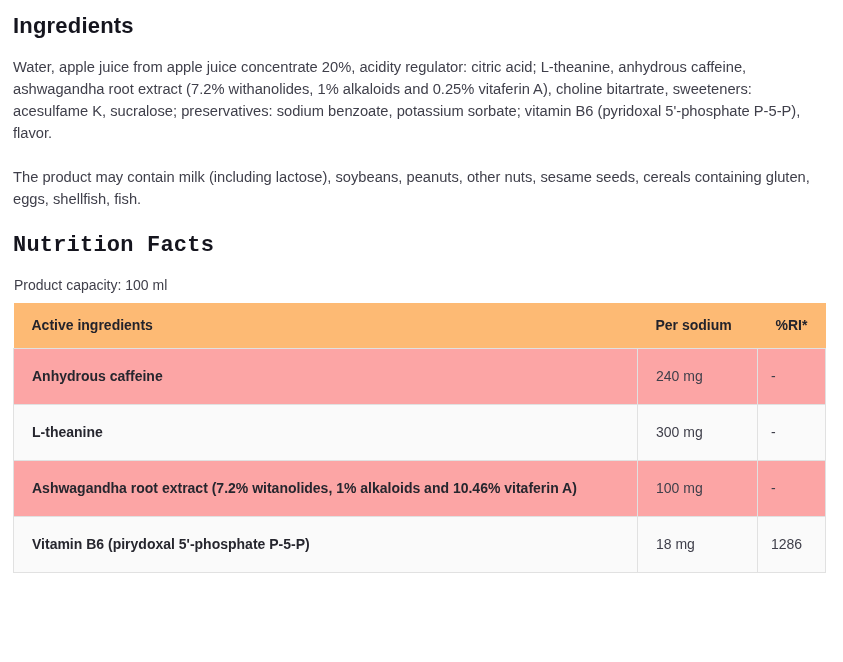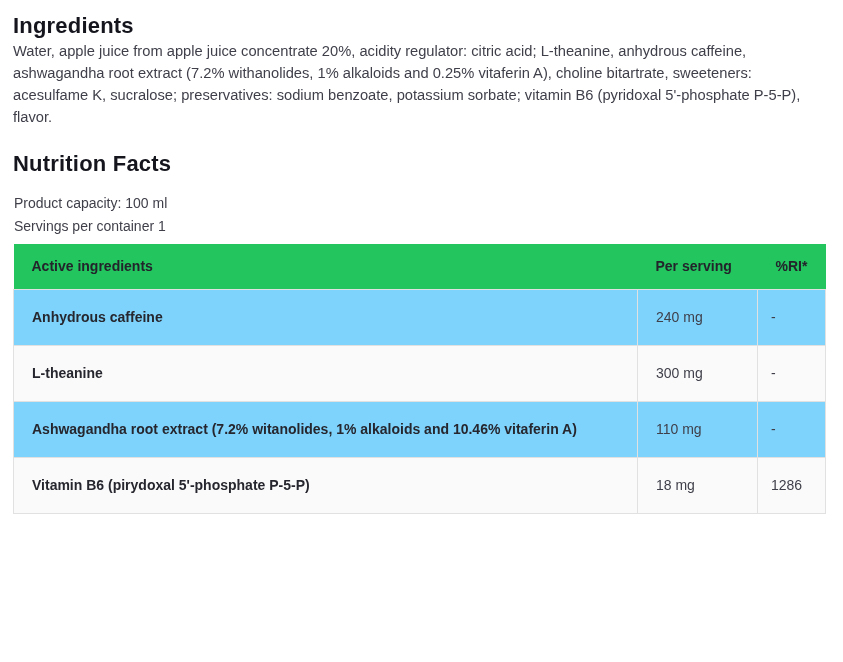--- a/index.html
+++ b/index.html
@@ -13,22 +13,22 @@
   }
   .page { padding: 12px 17px 0 13px; }
 
   .section-title {
     font-size: 22px;
     font-weight: 700;
     color: #15151e;
     letter-spacing: 0.2px;
     line-height: 28px;
   }
-  .section-title.first { }
-  .section-title.second { margin-top: 17px; margin-bottom: 14px; }
+  .section-title.first { margin-bottom: 16px; }
+  .section-title.second { margin-top: 17px; margin-bottom: 14px; font-family: Liberation Mono, monospace; }
 
   .body-text {
     font-size: 14.7px;
     line-height: 22px;
     color: #3f3f4a;
     margin-bottom: 22px;
     max-width: 815px;
   }
 
   .info-line {
@@ -46,82 +46,82 @@
     margin-top: 4px;
   }
   .nutrition-table th {
     text-align: left;
     font-size: 14px;
     font-weight: 700;
     color: #23232b;
     height: 45px;
     padding: 0 18px;
     vertical-align: middle;
-    background: #22c55e;
+    background: #fdba74;
   }
   .nutrition-table td {
     border: 1px solid #e1e1e1;
     height: 56px;
     vertical-align: middle;
     padding: 0 18px;
     font-size: 14px;
     color: #3f3f4a;
-    background: #7dd3fc;
+    background: #fca5a5;
   }
   .nutrition-table td.ri-cell { padding: 0 13px; }
   .nutrition-table td.name-cell {
     font-weight: 700;
     color: #26262e;
   }
   .nutrition-table tbody tr:nth-child(even) td { background: #fafafa; }
 </style>
 </head>
 <body>
 
 <div class="page">
 
   <h2 class="section-title first">Ingredients</h2>
 
   <p class="body-text">Water, apple juice from apple juice concentrate 20%, acidity regulator: citric acid; L-theanine, anhydrous caffeine, ashwagandha root extract (7.2% withanolides, 1% alkaloids and 0.25% vitaferin A), choline bitartrate, sweeteners: acesulfame K, sucralose; preservatives: sodium benzoate, potassium sorbate; vitamin B6 (pyridoxal 5'-phosphate P-5-P), flavor.</p>
 
+  <p class="body-text">The product may contain milk (including lactose), soybeans, peanuts, other nuts, sesame seeds, cereals containing gluten, eggs, shellfish, fish.</p>
 
   <h2 class="section-title second">Nutrition Facts</h2>
 
   <div class="info-block">
     <p class="info-line">Product capacity: 100 ml</p>
-    <p class="info-line">Servings per container 1</p>
   </div>
 
   <table class="nutrition-table">
     <colgroup>
       <col style="width: 624px;">
       <col style="width: 120px;">
       <col style="width: 68px;">
     </colgroup>
     <thead>
       <tr>
         <th>Active ingredients</th>
-        <th>Per serving</th>
+        <th>Per sodium</th>
         <th>%RI*</th>
       </tr>
     </thead>
     <tbody>
       <tr>
         <td class="name-cell">Anhydrous caffeine</td>
         <td>240 mg</td>
         <td class="ri-cell">-</td>
       </tr>
       <tr>
         <td class="name-cell">L-theanine</td>
         <td>300 mg</td>
         <td class="ri-cell">-</td>
       </tr>
       <tr>
         <td class="name-cell">Ashwagandha root extract (7.2% witanolides, 1% alkaloids and 10.46% vitaferin A)</td>
-        <td>110 mg</td>
+        <td>100 mg</td>
         <td class="ri-cell">-</td>
       </tr>
       <tr>
         <td class="name-cell">Vitamin B6 (pirydoxal 5'-phosphate P-5-P)</td>
         <td>18 mg</td>
         <td class="ri-cell">1286</td>
       </tr>
     </tbody>
   </table>
 

